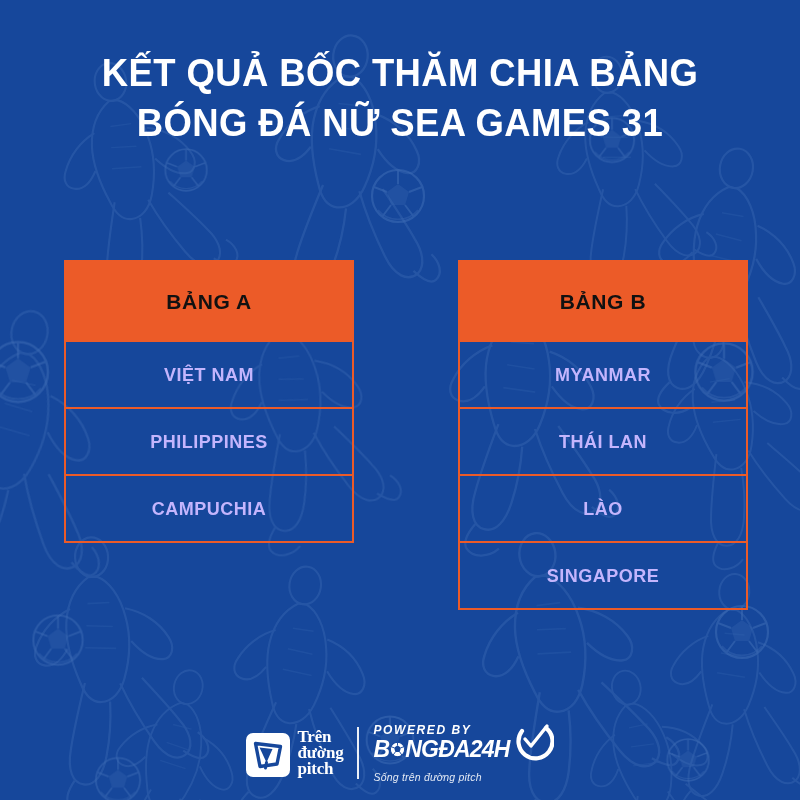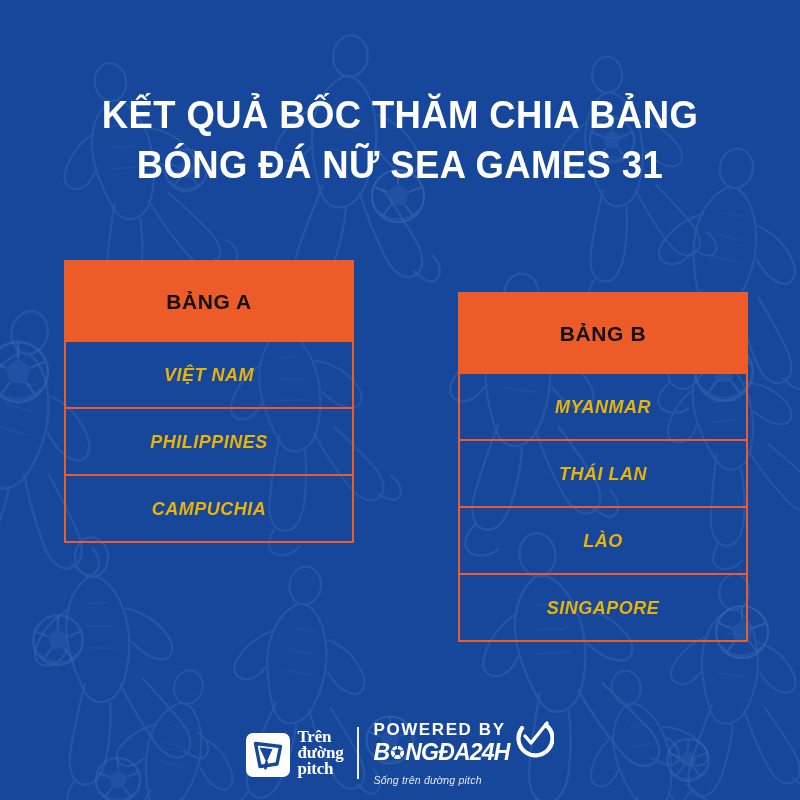--- a/index.html
+++ b/index.html
@@ -34,21 +34,20 @@
   }
 
   
   #title-block {
     position: absolute;
     top: 48px;
     left: 0;
     width: 800px;
     text-align: center;
     z-index: 5;
-    margin-top: 42px;
   }
   .title-line {
     display: block;
     color: #FFFFFF;
     font-family: "Liberation Sans", sans-serif;
     font-weight: bold;
     font-size: 38px;
     letter-spacing: 0.4px;
     line-height: 50px;
     white-space: nowrap;
@@ -59,21 +58,21 @@
   .group-table {
     position: absolute;
     top: 260px;
     width: 290px;
     z-index: 5;
     border: 2px solid #EC5B28;
     box-sizing: border-box;
     background: transparent;
   }
   #table-a { left: 64px; }
-  #table-b { left: 458px; margin-top: 32px; }
+  #table-b { left: 458px; }
 
   .group-header {
     height: 78px;
     background: #EC5B28;
     display: flex;
     align-items: center;
     justify-content: center;
     box-sizing: border-box;
   }
   .group-header-label {
@@ -87,26 +86,25 @@
   .team-row {
     height: 67px;
     border-top: 2px solid #EC5B28;
     display: flex;
     align-items: center;
     justify-content: center;
     box-sizing: border-box;
     background: transparent;
   }
   .team-label {
-    color: #eab308;
+    color: #c4b5fd;
     font-weight: bold;
     font-size: 18px;
     letter-spacing: 0.5px;
     line-height: 1;
-    font-style: italic;
   }
 
   
   #footer {
     position: absolute;
     left: 0;
     top: 716px;
     width: 800px;
     height: 74px;
     display: flex;
@@ -153,21 +151,22 @@
   #brand-right {
     display: flex;
     flex-direction: column;
     justify-content: center;
     position: relative;
     padding-right: 44px;
   }
   #powered-by {
     color: #FFFFFF;
     font-weight: bold;
-    font-size: 17px;
+    font-style: italic;
+    font-size: 12px;
     letter-spacing: 1.6px;
     margin-bottom: 1px;
   }
   #bd-wordmark {
     display: flex;
     align-items: center;
     color: #FFFFFF;
     font-weight: bold;
     font-style: italic;
     font-size: 23px;

